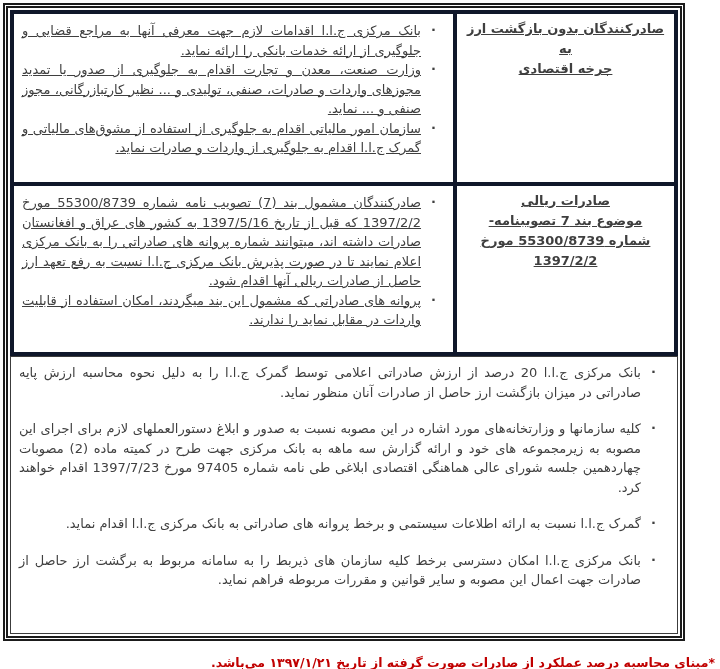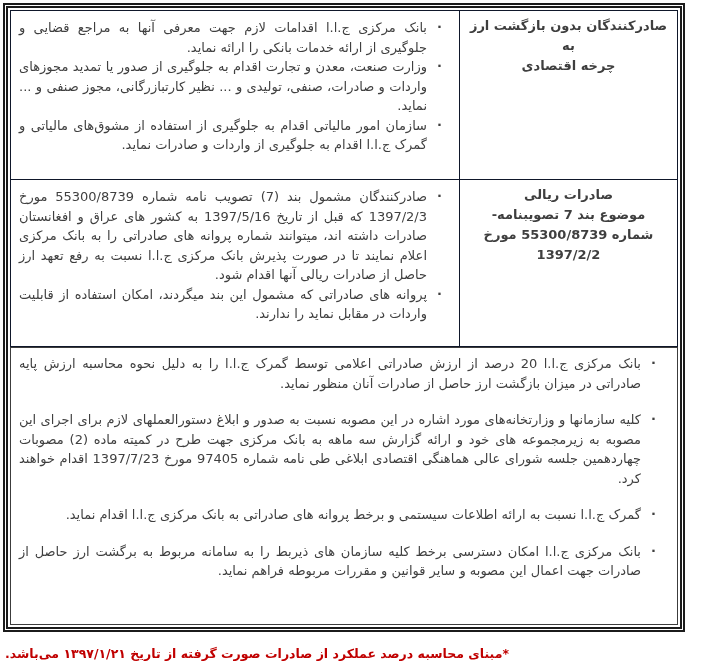--- a/index.html
+++ b/index.html
@@ -16,23 +16,24 @@
     padding:2px;
     background:#fff;
     box-sizing:content-box;
   }
   table.toptable{
     width:100%;
     border-collapse:collapse;
     table-layout:fixed;
   }
   table.toptable td{
-    border:1px solid #0f172a;
+    border:4px solid #0f172a;
     vertical-align:top;
     padding:5px 6px;
+    text-decoration:underline;
   }
   td.header-cell{
     width:205px;
     vertical-align:middle;
     text-align:center;
     font-weight:bold;
     font-size:13px;
     line-height:1.55;
     white-space:pre-line;
   }
@@ -61,21 +62,21 @@
     border:1px solid #3c3c3c;
     min-height:278px;
     padding:4px 4px;
     box-sizing:border-box;
   }
   .bottom-box ul.blist{padding:0 32px 0 4px;}
   .bottom-box ul.blist li{margin-bottom:17px;}
   .bottom-box ul.blist li:last-child{margin-bottom:8px;}
   .footnote{
     margin:14px 5px 0 5px;
-    text-align:left;
+    text-align:right;
     font-size:12.5px;
     font-weight:bold;
   }
 </style>
 </head>
 <body>
 
 <div class="table-frame">
 
   <table class="toptable">
@@ -91,21 +92,21 @@
         </ul>
       </td>
     </tr>
     <tr class="row2">
       <td class="header-cell">صادرات ریالی
 موضوع بند 7 تصویبنامه-
 شماره 55300/8739 مورخ
 1397/2/2</td>
       <td class="content-cell">
         <ul class="blist">
-          <li>صادرکنندگان مشمول بند (7) تصویب نامه شماره 55300/8739 مورخ 1397/2/3 که قبل از تاریخ 1397/5/16 به کشور های عراق و افغانستان صادرات داشته اند، میتوانند شماره پروانه های صادراتی را به بانک مرکزی اعلام نمایند تا در صورت پذیرش بانک مرکزی ج.ا.ا نسبت به رفع تعهد ارز حاصل از صادرات ریالی آنها اقدام شود.</li>
+          <li>صادرکنندگان مشمول بند (7) تصویب نامه شماره 55300/8739 مورخ 1397/2/2 که قبل از تاریخ 1397/5/16 به کشور های عراق و افغانستان صادرات داشته اند، میتوانند شماره پروانه های صادراتی را به بانک مرکزی اعلام نمایند تا در صورت پذیرش بانک مرکزی ج.ا.ا نسبت به رفع تعهد ارز حاصل از صادرات ریالی آنها اقدام شود.</li>
           <li>پروانه های صادراتی که مشمول این بند میگردند، امکان استفاده از قابلیت واردات در مقابل نماید را ندارند.</li>
         </ul>
       </td>
     </tr>
   </tbody>
     </table>
 
   <div class="bottom-box">
     <ul class="blist">
       <li>بانک مرکزی ج.ا.ا 20 درصد از ارزش صادراتی اعلامی توسط گمرک ج.ا.ا را به دلیل نحوه محاسبه ارزش پایه صادراتی در میزان بازگشت ارز حاصل از صادرات آنان منظور نماید.</li>

